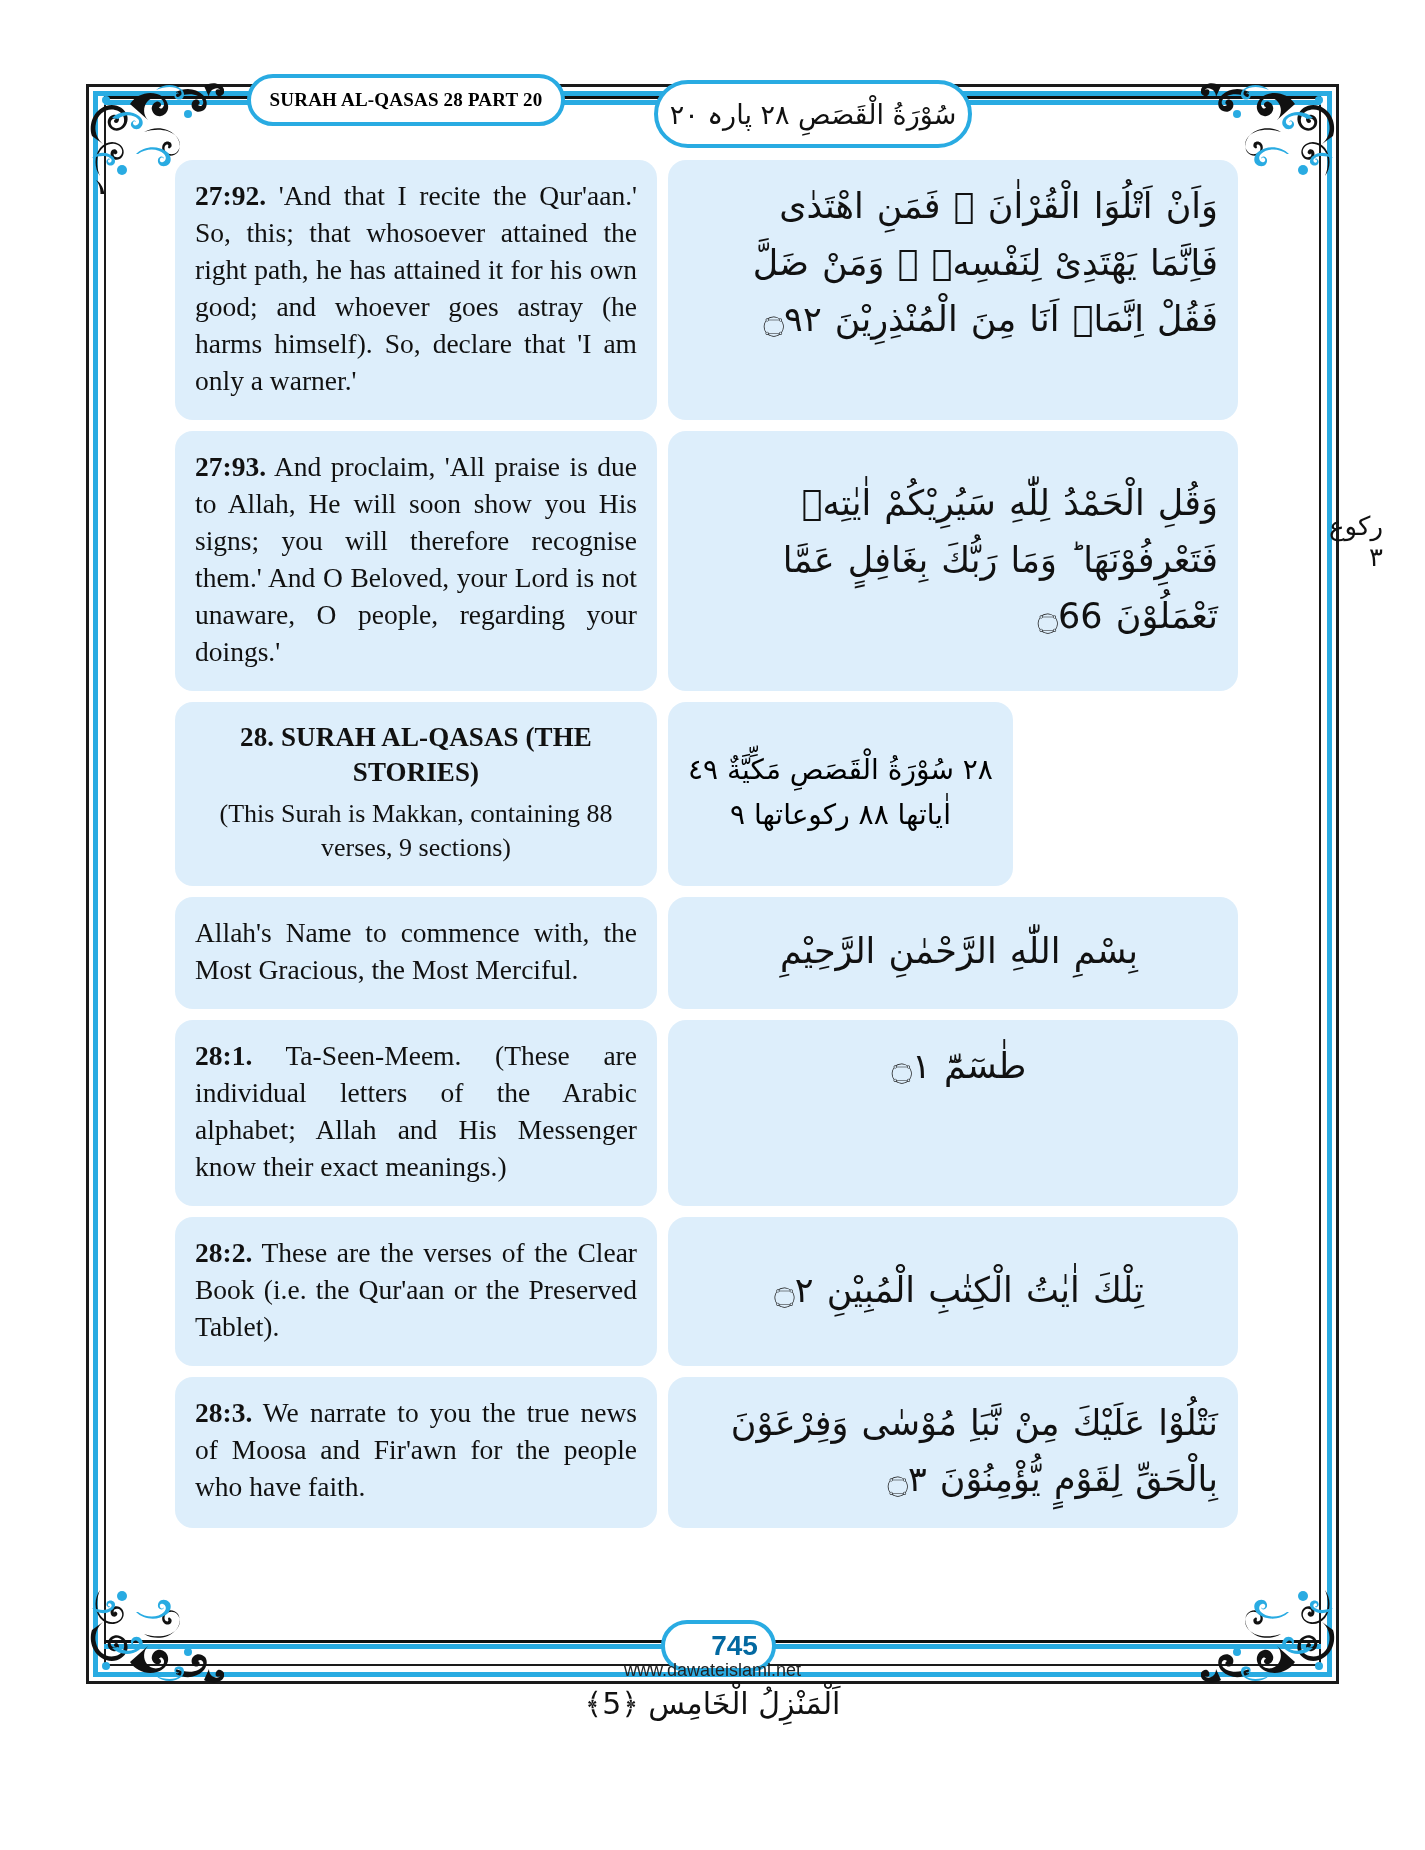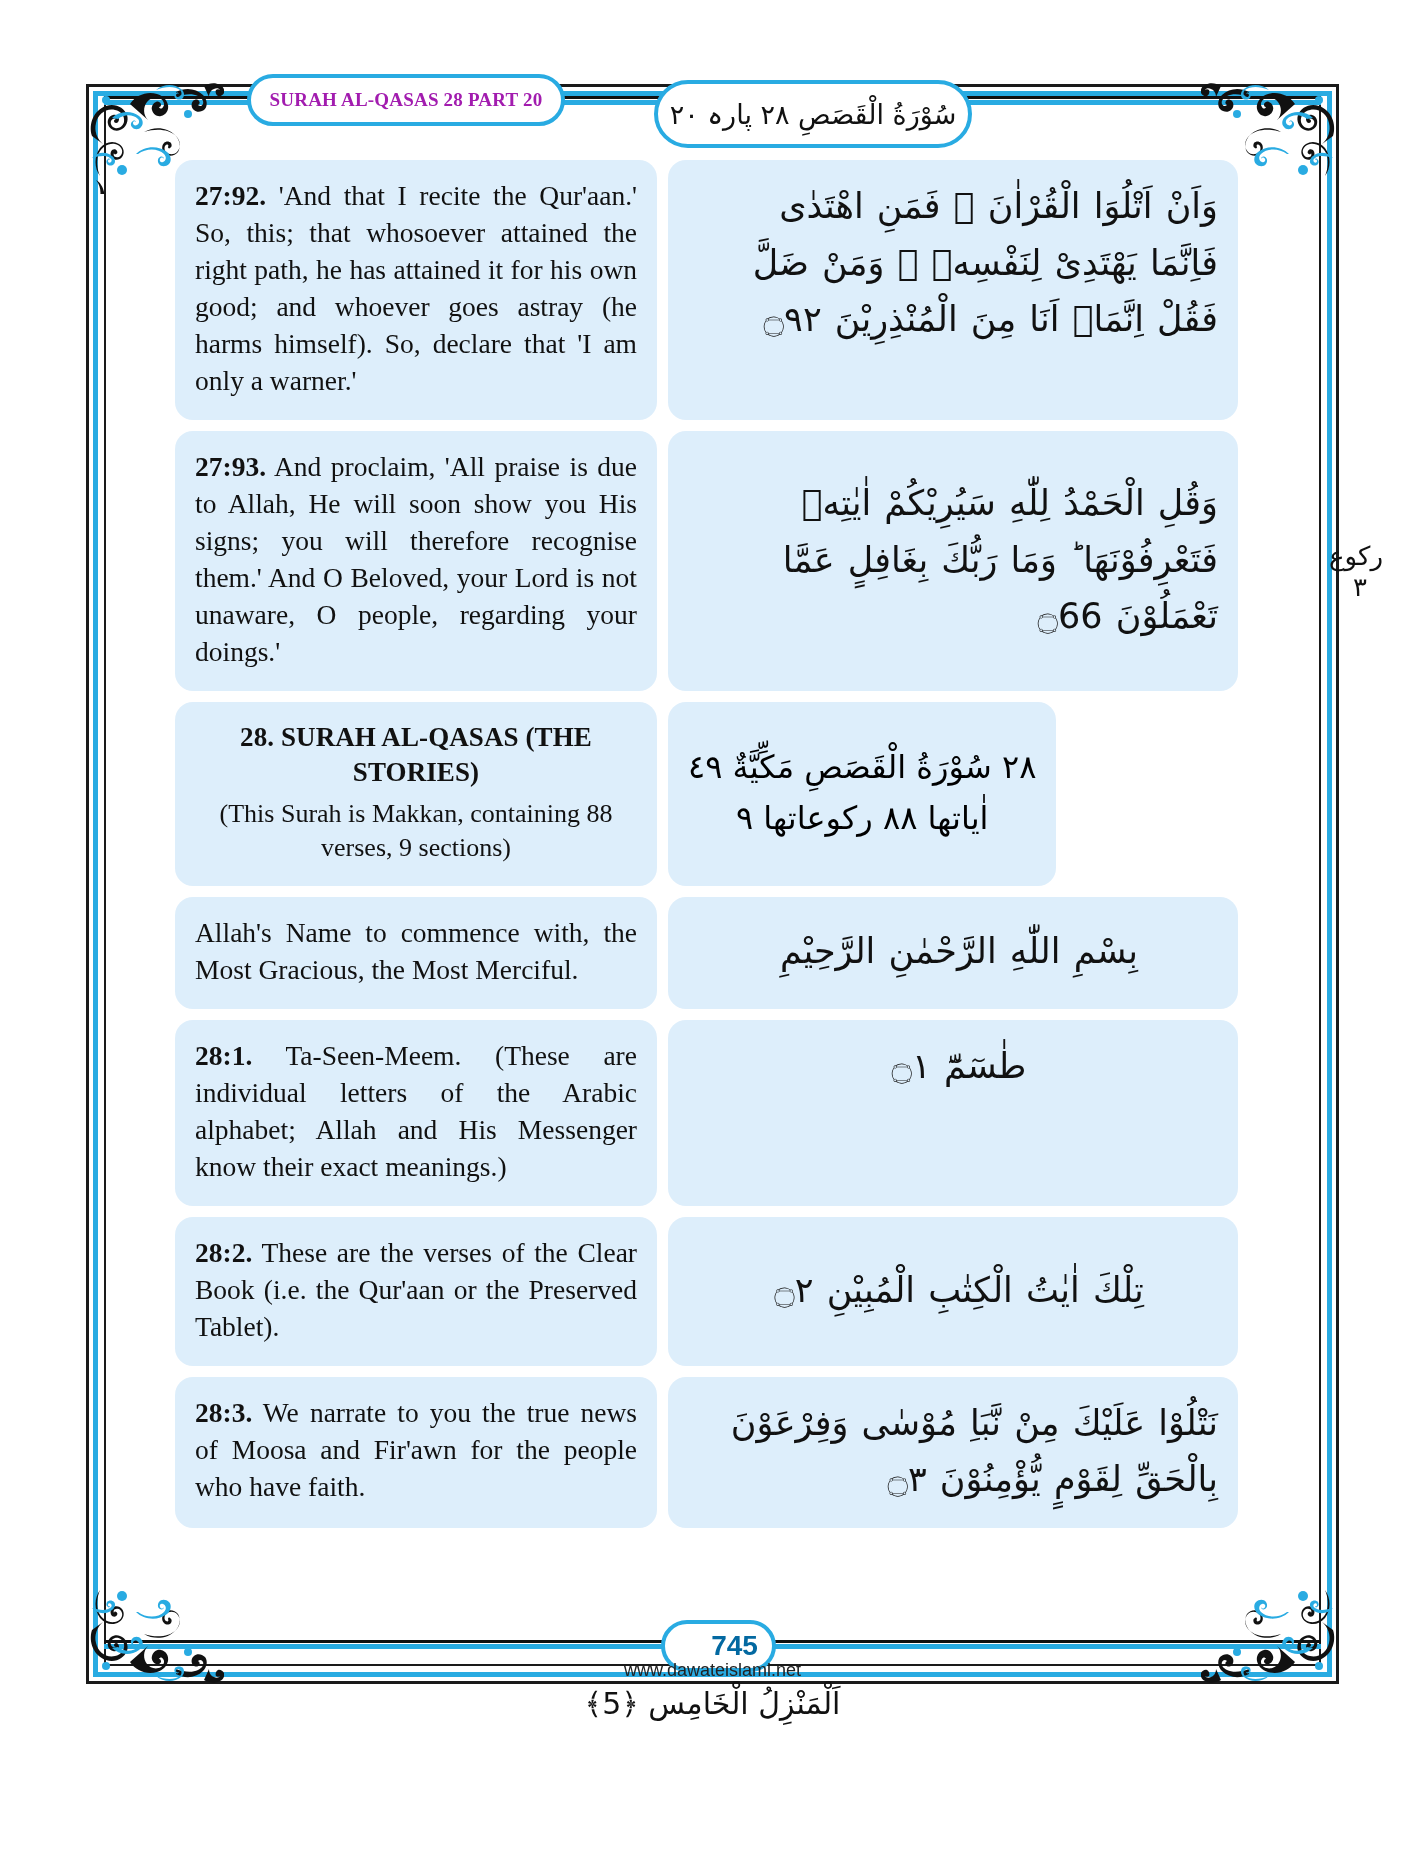--- a/index.html
+++ b/index.html
@@ -71,21 +71,21 @@
   }
   .pill-right {
     left: 654px; top: 80px;
     width: 318px; height: 68px;
   }
   .pill-left .label {
     font-family: "Liberation Serif", serif;
     font-weight: 700;
     font-size: 19px;
     letter-spacing: .2px;
-    color: #a21caf;
+    color: #000000;
     white-space: nowrap;
   }
   .pill-right .label {
     font-family: "DejaVu Sans", sans-serif;
     font-size: 27px;
     color: #111;
     direction: rtl;
     white-space: nowrap;
     line-height: 1;
   }
@@ -150,24 +150,24 @@
   }
   .c-tl { left: 84px;  top: 74px; }
   .c-tr { left: 1201px; top: 74px; transform: scaleX(-1); }
   .c-bl { left: 84px;  top: 1572px; transform: scaleY(-1); }
   .c-br { left: 1201px; top: 1572px; transform: scale(-1,-1); }
 
   
   .side-mark {
     position: absolute;
     left: 1337px;
-    top: 542px;
+    top: 511px;
     width: 46px;
-    text-align: center;
-    font-family: Liberation Serif, serif;
+    text-align: right;
+    font-family: Liberation Sans, sans-serif;
     font-size: 26px;
     color: #111;
     line-height: 1.18;
     z-index: 8;
     direction: rtl;
   }
 
   
   #content {
     position: absolute;
@@ -230,21 +230,21 @@
     display: block;
     font-size: 26px;
     line-height: 1.32;
     margin-top: 6px;
     padding: 0 2px;
   }
   .cell-ar-title {
     direction: rtl;
     text-align: center;
     font-family: "DejaVu Sans", sans-serif;
-    font-size: 32px;
+    font-size: 28px;
     line-height: 1.6;
     display:flex;
     flex-direction: column;
     justify-content:center;
     align-items:center;
   }
   .cell-ar-title .line {
     display:block;
     white-space: nowrap;
   }

